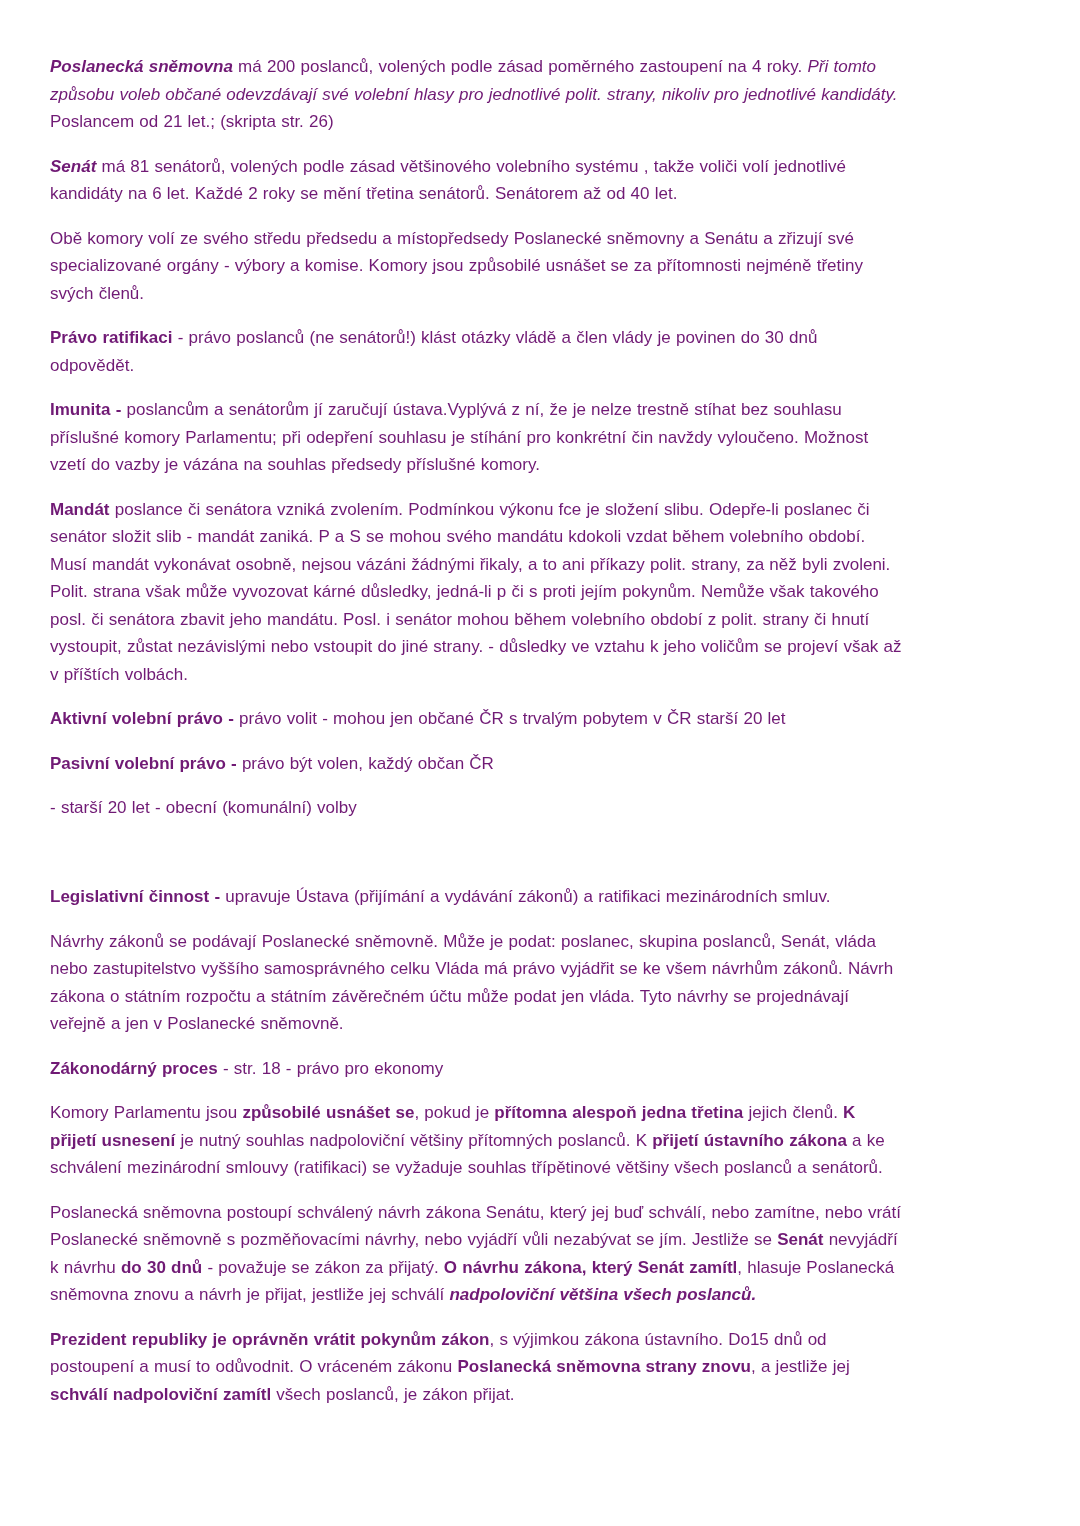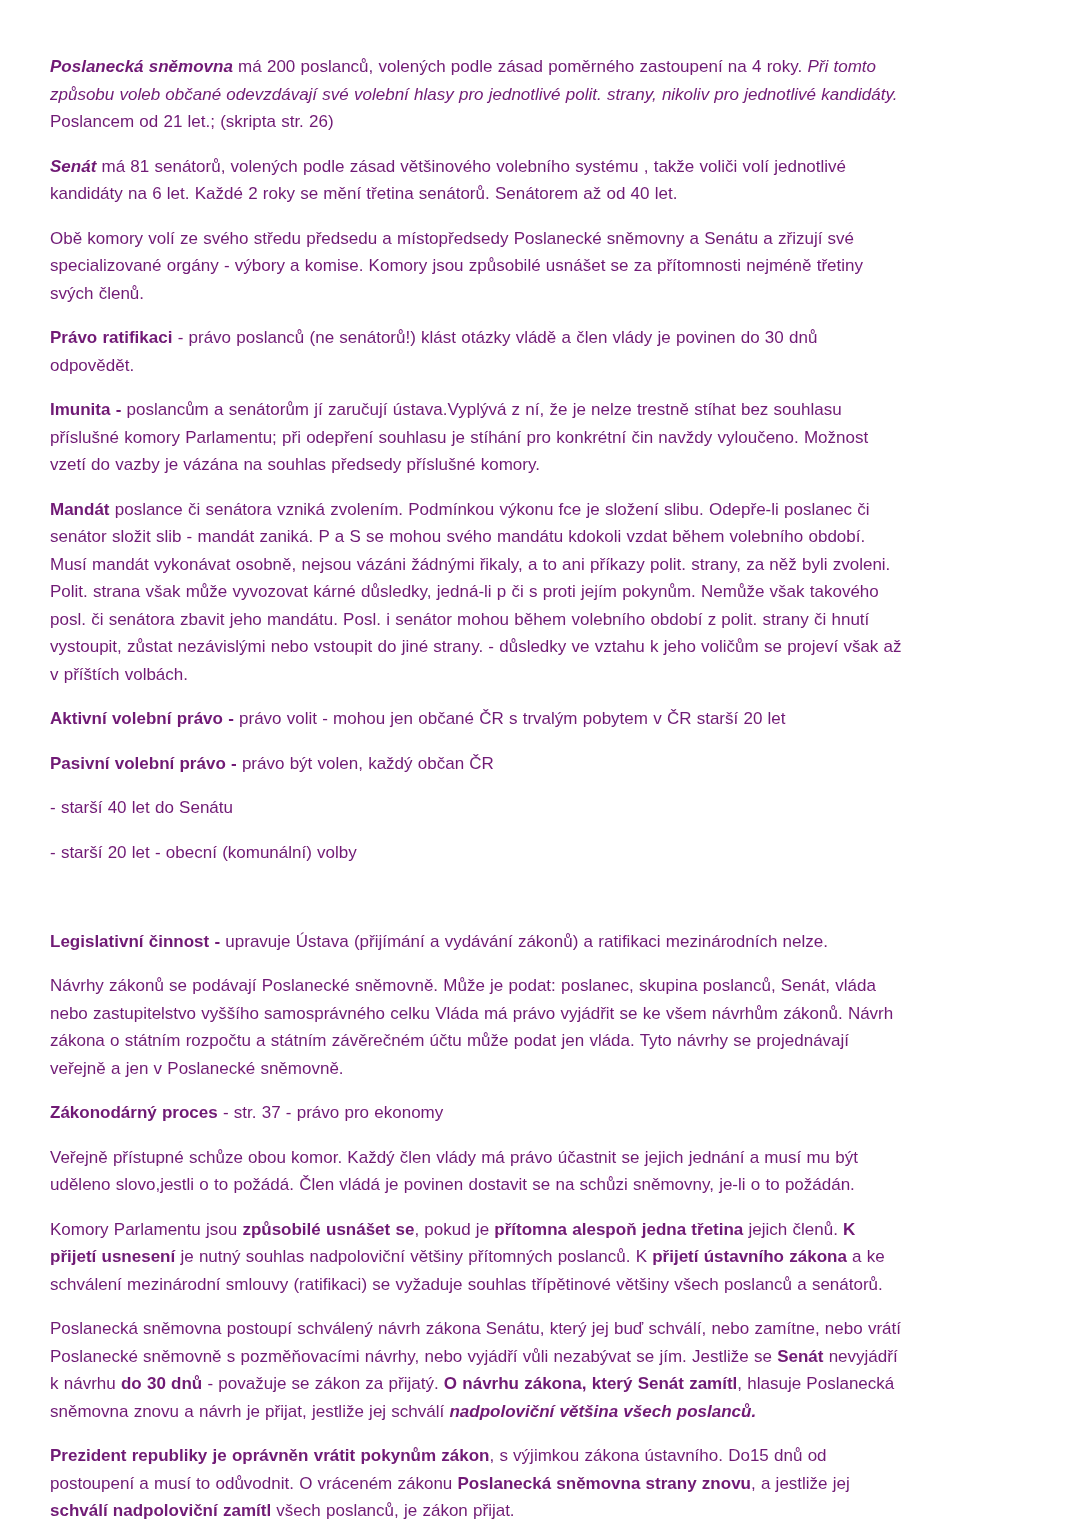--- a/index.html
+++ b/index.html
@@ -31,24 +31,22 @@
 <div class="page">
   <div id="doc">
       <p><span class="run-b run-i">Poslanecká sněmovna</span><span> má 200 poslanců, volených podle zásad poměrného zastoupení na 4 roky. </span><span class="run-i">Při tomto způsobu voleb občané odevzdávají své volební hlasy pro jednotlivé polit. strany, nikoliv pro jednotlivé kandidáty.</span><span> Poslancem od 21 let.; (skripta str. 26)</span></p>
       <p><span class="run-b run-i">Senát</span><span> má 81 senátorů, volených podle zásad většinového volebního systému , takže voliči volí jednotlivé kandidáty na 6 let. Každé 2 roky se mění třetina senátorů. Senátorem až od 40 let.</span></p>
       <p><span>Obě komory volí ze svého středu předsedu a místopředsedy Poslanecké sněmovny a Senátu a zřizují své specializované orgány - výbory a komise. Komory jsou způsobilé usnášet se za přítomnosti nejméně třetiny svých členů.</span></p>
       <p><span class="run-b">Právo ratifikaci</span><span> - právo poslanců (ne senátorů!) klást otázky vládě a člen vlády je povinen do 30 dnů odpovědět.</span></p>
       <p><span class="run-b">Imunita -</span><span> poslancům a senátorům jí zaručují ústava.Vyplývá z ní, že je nelze trestně stíhat bez souhlasu příslušné komory Parlamentu; při odepření souhlasu je stíhání pro konkrétní čin navždy vyloučeno. Možnost vzetí do vazby je vázána na souhlas předsedy příslušné komory.</span></p>
       <p><span class="run-b">Mandát</span><span> poslance či senátora vzniká zvolením. Podmínkou výkonu fce je složení slibu. Odepře-li poslanec či senátor složit slib - mandát zaniká. P a S se mohou svého mandátu kdokoli vzdat během volebního období. Musí mandát vykonávat osobně, nejsou vázáni žádnými řikaly, a to ani příkazy polit. strany, za něž byli zvoleni. Polit. strana však může vyvozovat kárné důsledky, jedná-li p či s proti jejím pokynům. Nemůže však takového posl. či senátora zbavit jeho mandátu. Posl. i senátor mohou během volebního období z polit. strany či hnutí vystoupit, zůstat nezávislými nebo vstoupit do jiné strany. - důsledky ve vztahu k jeho voličům se projeví však až v příštích volbách.</span></p>
       <p><span class="run-b">Aktivní volební právo -</span><span> právo volit - mohou jen občané ČR s trvalým pobytem v ČR starší 20 let</span></p>
       <p><span class="run-b">Pasivní volební právo -</span><span> právo být volen, každý občan ČR</span></p>
-      <p><span>- starší 40 let do Senátu</span></p>
       <p><span>- starší 20 let - obecní (komunální) volby</span></p>
       <p class="spacer"></p>
-      <p><span class="run-b">Legislativní činnost -</span><span> upravuje Ústava (přijímání a vydávání zákonů) a ratifikaci mezinárodních nelze.</span></p>
+      <p><span class="run-b">Legislativní činnost -</span><span> upravuje Ústava (přijímání a vydávání zákonů) a ratifikaci mezinárodních smluv.</span></p>
       <p><span>Návrhy zákonů se podávají Poslanecké sněmovně. Může je podat: poslanec, skupina poslanců, Senát, vláda nebo zastupitelstvo vyššího samosprávného celku Vláda má právo vyjádřit se ke všem návrhům zákonů. Návrh zákona o státním rozpočtu a státním závěrečném účtu může podat jen vláda. Tyto návrhy se projednávají veřejně a jen v Poslanecké sněmovně.</span></p>
-      <p><span class="run-b">Zákonodárný proces</span><span> - str. 37 - právo pro ekonomy</span></p>
-      <p><span>Veřejně přístupné schůze obou komor. Každý člen vlády má právo účastnit se jejich jednání a musí mu být uděleno slovo,jestli o to požádá. Člen vládá je povinen dostavit se na schůzi sněmovny, je-li o to požádán.</span></p>
+      <p><span class="run-b">Zákonodárný proces</span><span> - str. 18 - právo pro ekonomy</span></p>
       <p><span>Komory Parlamentu jsou </span><span class="run-b">způsobilé usnášet se</span><span>, pokud je </span><span class="run-b">přítomna alespoň jedna třetina</span><span> jejich členů. </span><span class="run-b">K přijetí usnesení</span><span> je nutný souhlas nadpoloviční většiny přítomných poslanců. K </span><span class="run-b">přijetí ústavního zákona</span><span> a ke schválení mezinárodní smlouvy (ratifikaci) se vyžaduje souhlas třípětinové většiny všech poslanců a senátorů.</span></p>
       <p><span>Poslanecká sněmovna postoupí schválený návrh zákona Senátu, který jej buď schválí, nebo zamítne, nebo vrátí Poslanecké sněmovně s pozměňovacími návrhy, nebo vyjádří vůli nezabývat se jím. Jestliže se </span><span class="run-b">Senát</span><span> nevyjádří k návrhu </span><span class="run-b">do 30 dnů</span><span> - považuje se zákon za přijatý. </span><span class="run-b">O návrhu zákona, který Senát zamítl</span><span>, hlasuje Poslanecká sněmovna znovu a návrh je přijat, jestliže jej schválí </span><span class="run-b run-i">nadpoloviční většina všech poslanců.</span></p>
       <p><span class="run-b">Prezident republiky je oprávněn vrátit pokynům zákon</span><span>, s výjimkou zákona ústavního. Do15 dnů od postoupení a musí to odůvodnit. O vráceném zákonu </span><span class="run-b">Poslanecká sněmovna strany znovu</span><span>, a jestliže jej </span><span class="run-b">schválí nadpoloviční zamítl</span><span> všech poslanců, je zákon přijat.</span></p>
     </div>
 </div>
 
 </body></html>

